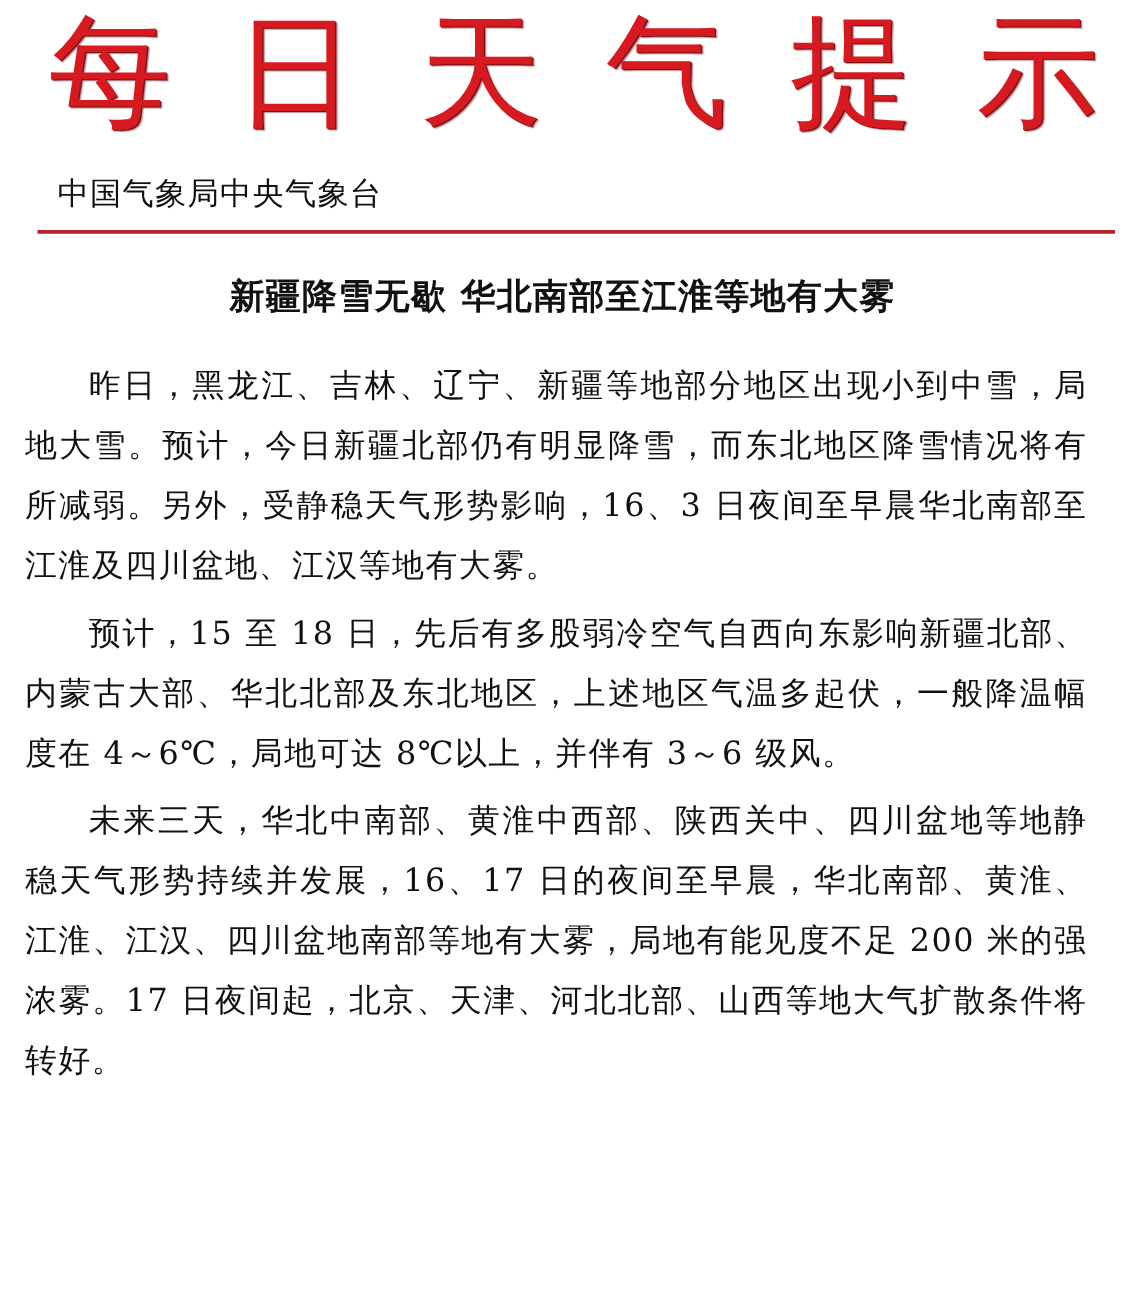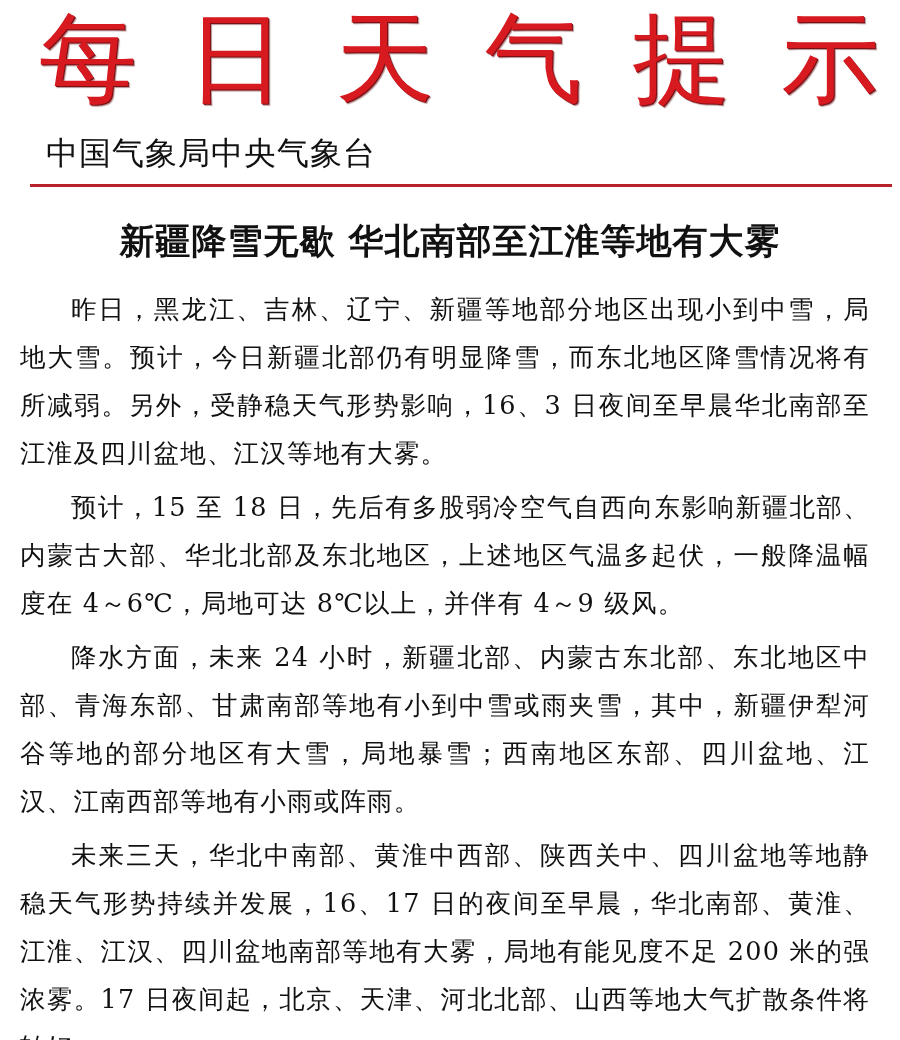--- a/index.html
+++ b/index.html
@@ -15,30 +15,30 @@
   .masthead-char {
     font-family: "DejaVu Serif", "Liberation Serif", serif;
     font-size: 98px; line-height: 112px; font-weight: normal;
     color: #d71920;
     text-shadow: 1px 1px 0 #7a1015, 2px 2px 1px rgba(90,10,15,0.45);
     width: 120px; text-align: center;
   }
   .subheader {
     position: absolute; left: 46px; top: 134px; width: 840px; height: 40px;
     display: flex; justify-content: space-between; align-items: center;
-    font-size: 32px; letter-spacing: 1px;
+    font-size: 25px; letter-spacing: 1px;
   }
   .rule {
     position: absolute; left: 30px; top: 184px; width: 862px; height: 3px;
     background: #b8232a;
   }
   .headline {
     position: absolute; left: 0; top: 218px; width: 900px; text-align: center;
     font-family: "DejaVu Sans", "Liberation Sans", sans-serif;
-    font-weight: bold; font-size: 35px; letter-spacing: 1px;
+    font-weight: bold; font-size: 28px; letter-spacing: 1px;
   }
   .article {
     position: absolute; left: 20px; top: 285px; width: 850px;
     font-size: 25.5px; line-height: 48px; letter-spacing: 1.2px;
     text-align: justify;
   }
   .article p { margin: 0 0 6px 0; text-indent: 2em; }
 </style>
 </head>
 <body>
@@ -55,16 +55,15 @@
 <div class="subheader">
   <span>中国气象局中央气象台</span>
 </div>
 
 <div class="rule"></div>
 
 <div class="headline">新疆降雪无歇  华北南部至江淮等地有大雾</div>
 
 <div class="article">
   <p>昨日，黑龙江、吉林、辽宁、新疆等地部分地区出现小到中雪，局地大雪。预计，今日新疆北部仍有明显降雪，而东北地区降雪情况将有所减弱。另外，受静稳天气形势影响，16、3 日夜间至早晨华北南部至江淮及四川盆地、江汉等地有大雾。</p>
-  <p>预计，15 至 18 日，先后有多股弱冷空气自西向东影响新疆北部、内蒙古大部、华北北部及东北地区，上述地区气温多起伏，一般降温幅度在 4～6℃，局地可达 8℃以上，并伴有 4～9 级风。</p>
-  <p>降水方面，未来 24 小时，新疆北部、内蒙古东北部、东北地区中部、青海东部、甘肃南部等地有小到中雪或雨夹雪，其中，新疆伊犁河谷等地的部分地区有大雪，局地暴雪；西南地区东部、四川盆地、江汉、江南西部等地有小雨或阵雨。</p>
+  <p>预计，15 至 18 日，先后有多股弱冷空气自西向东影响新疆北部、内蒙古大部、华北北部及东北地区，上述地区气温多起伏，一般降温幅度在 4～6℃，局地可达 8℃以上，并伴有 3～6 级风。</p>
   <p>未来三天，华北中南部、黄淮中西部、陕西关中、四川盆地等地静稳天气形势持续并发展，16、17 日的夜间至早晨，华北南部、黄淮、江淮、江汉、四川盆地南部等地有大雾，局地有能见度不足 200 米的强浓雾。17 日夜间起，北京、天津、河北北部、山西等地大气扩散条件将转好。</p>
 </div>
 
 </body></html>

